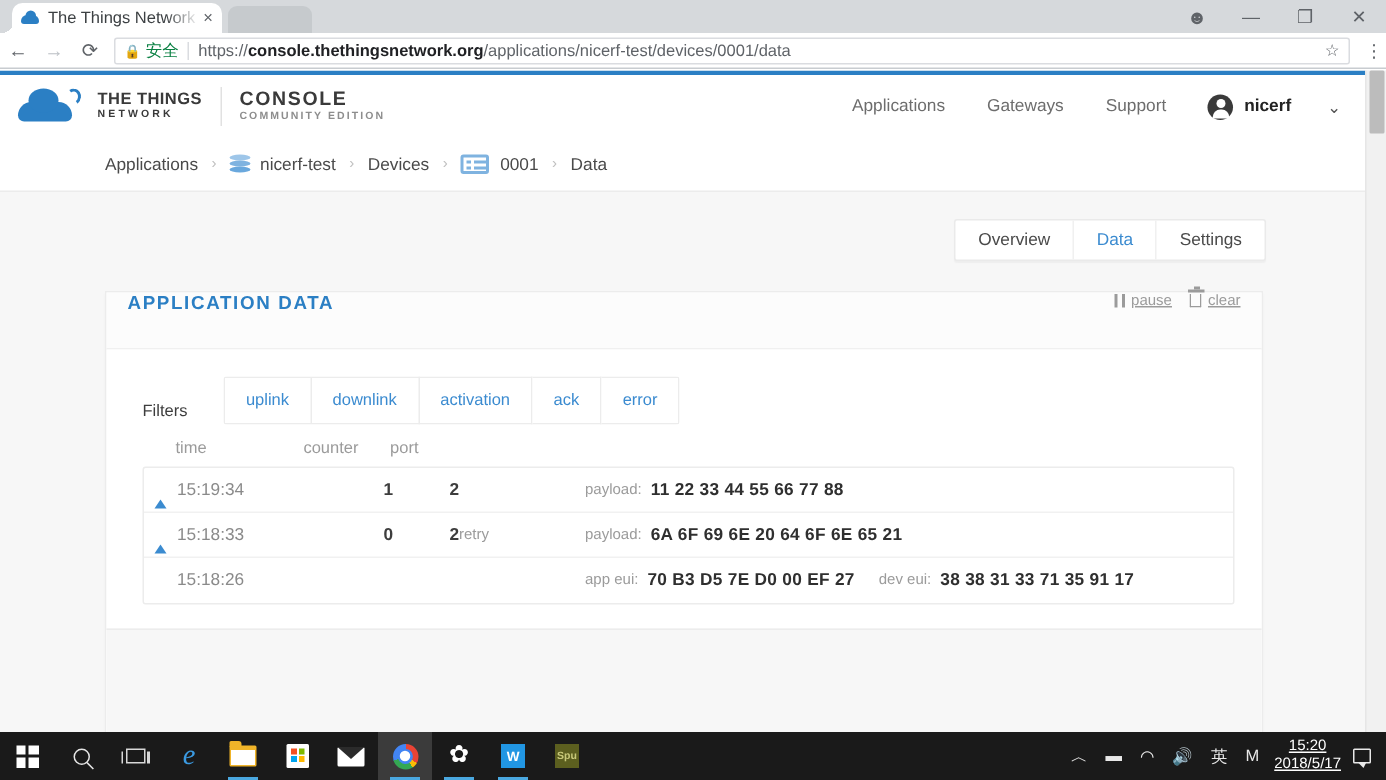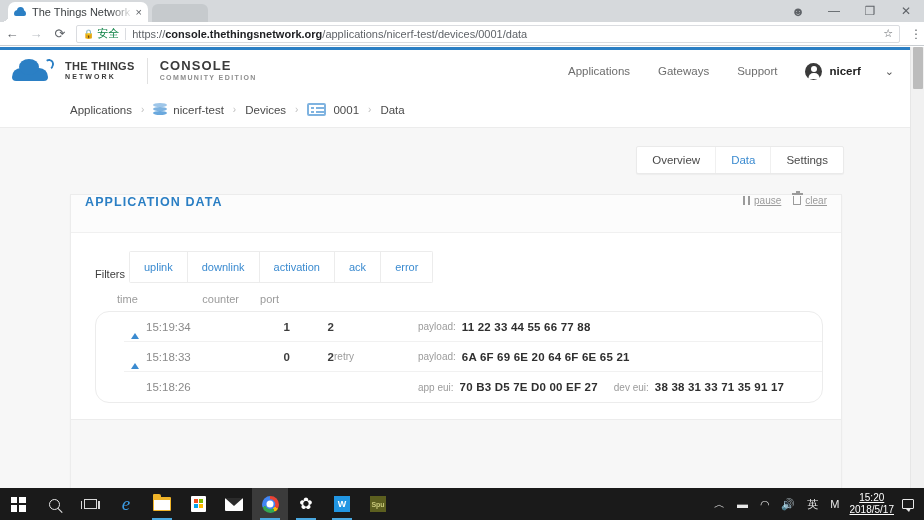--- a/index.html
+++ b/index.html
@@ -231,21 +231,21 @@
     content: ""; position: absolute; left: -2px; top: -3px; width: 11px; height: 2px;
     background: #9b9b9b;
   }
   .trash-glyph:after {
     content: ""; position: absolute; left: 2px; top: -5px; width: 4px; height: 2px;
     background: #9b9b9b;
   }
 
   .card-body { padding: 18px 0 0 0; background: #fff; min-height: 200px;}
   .filters-row { display: flex; align-items: center; padding: 0 0 0 24px; }
-  .filters-label { font-size: 11px; color: #3d3d3d; margin-right: 4px; padding-top: 14px;}
+  .filters-label { font-size: 11px; color: #3d3d3d; margin-right: 24px; padding-top: 14px;}
   .filter-group { display: flex; border-radius: 2px; overflow: hidden; }
   .filter-btn {
     padding: 9px 14px; font-size: 11px; color: #3b8bd0; background: #fff;
     border: 1px solid #ececec; border-left: none; cursor: pointer;
   }
   .filter-btn:first-child { border-left: 1px solid #ececec; }
 
   .table-wrap { padding: 10px 0 0 24px; }
   .table-head {
     display: flex; font-size: 11px; color: #9b9b9b; padding: 0 0 6px 0;
@@ -253,38 +253,38 @@
   .col-icon { width: 22px; flex: 0 0 22px; }
   .col-time { width: 78px; flex: 0 0 78px; }
   .col-counter { width: 66px; flex: 0 0 66px; text-align: right; }
   .col-port { width: 44px; flex: 0 0 44px; text-align: right; }
   .col-flag { width: 62px; flex: 0 0 62px; text-align: left; }
   .col-rest { flex: 1 1 auto; }
   .th-time { width: 78px; flex: 0 0 78px; padding-left: 22px;}
   .th-counter { width: 66px; flex: 0 0 66px; text-align: right; }
   .th-port { width: 44px; flex: 0 0 44px; text-align: right; padding-right: 4px;}
 
-  .rows { border: 1px solid #ececec; border-radius: 14px; width: 728px; background: #fff; padding-left: 28px;}
+  .rows { border: 1px solid #ececec; border-radius: 2px; width: 728px; background: #fff;}
   .row {
     display: flex; align-items: center; height: 30px; font-size: 11.5px;
     border-bottom: 1px solid #f1f1f1; color: #3d3d3d;
   }
   .row:last-child { border-bottom: none; }
   .tri-up {
     width: 0; height: 0; border-left: 4px solid transparent; border-right: 4px solid transparent;
     border-bottom: 6px solid #3b8bd0; margin-left: 7px;
   }
   .bolt {
     width: 9px; height: 12px; margin-left: 7px; background: #f5a623;
     clip-path: polygon(58% 0, 18% 55%, 45% 55%, 32% 100%, 80% 42%, 50% 42%);
   }
   .cell-time { color: #8a8a8a; }
   .cell-num { font-weight: bold; color: #3d3d3d; }
   .cell-flag { font-size: 10px; color: #9b9b9b; }
-  .kv { display: flex; align-items: center; }
+  .kv { display: flex; align-items: flex-start; }
   .k { font-size: 10px; color: #9b9b9b; margin-right: 6px; }
   .v { font-size: 11.5px; font-weight: bold; color: #2f2f2f; letter-spacing: .2px; }
   .kv-group { display: flex; align-items: baseline; }
   .kv-group .kv + .kv { margin-left: 16px; }
   .payload-offset { padding-left: 22px; }
   .card-foot { height: 86px; background: #f7f7f7; border-top: 1px solid #ececec; margin-top: 16px;}
 
   
   .taskbar {
     position: absolute; left: 0; bottom: 0; width: 924px; height: 32px;

